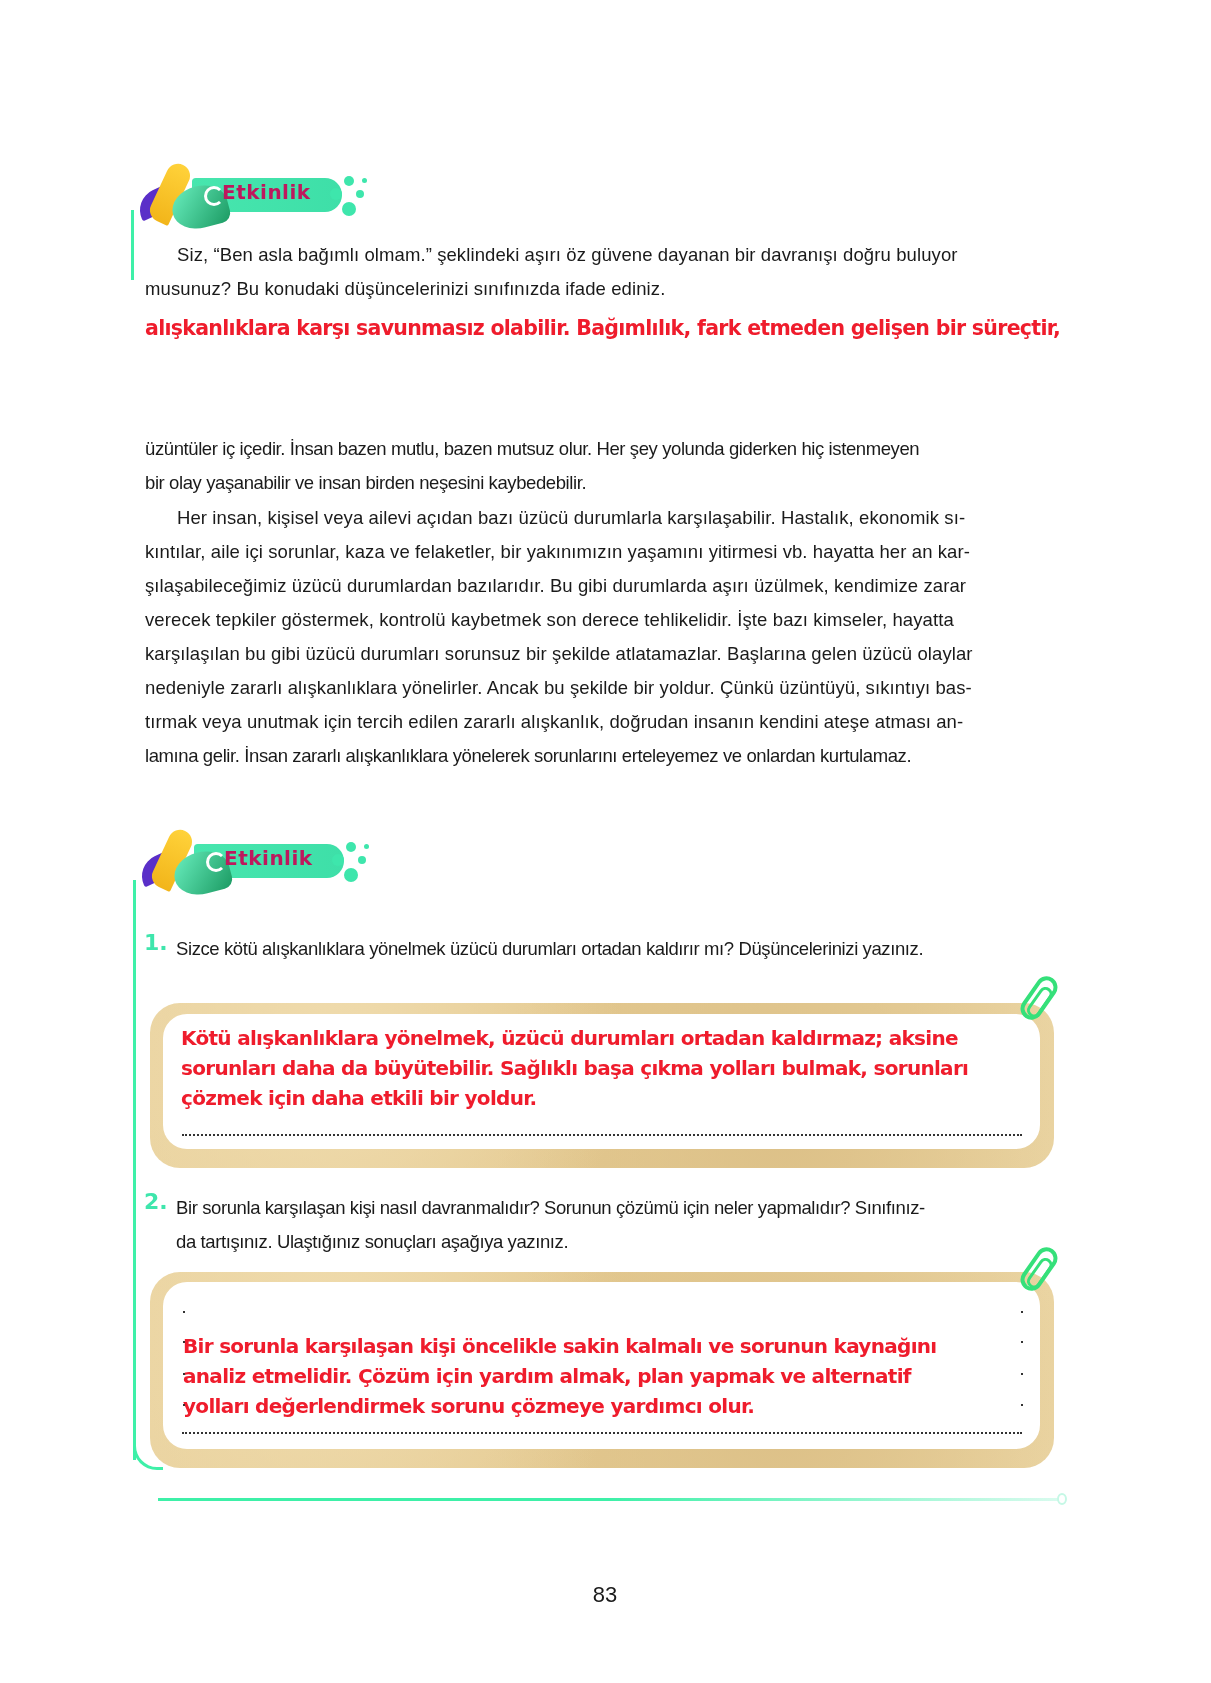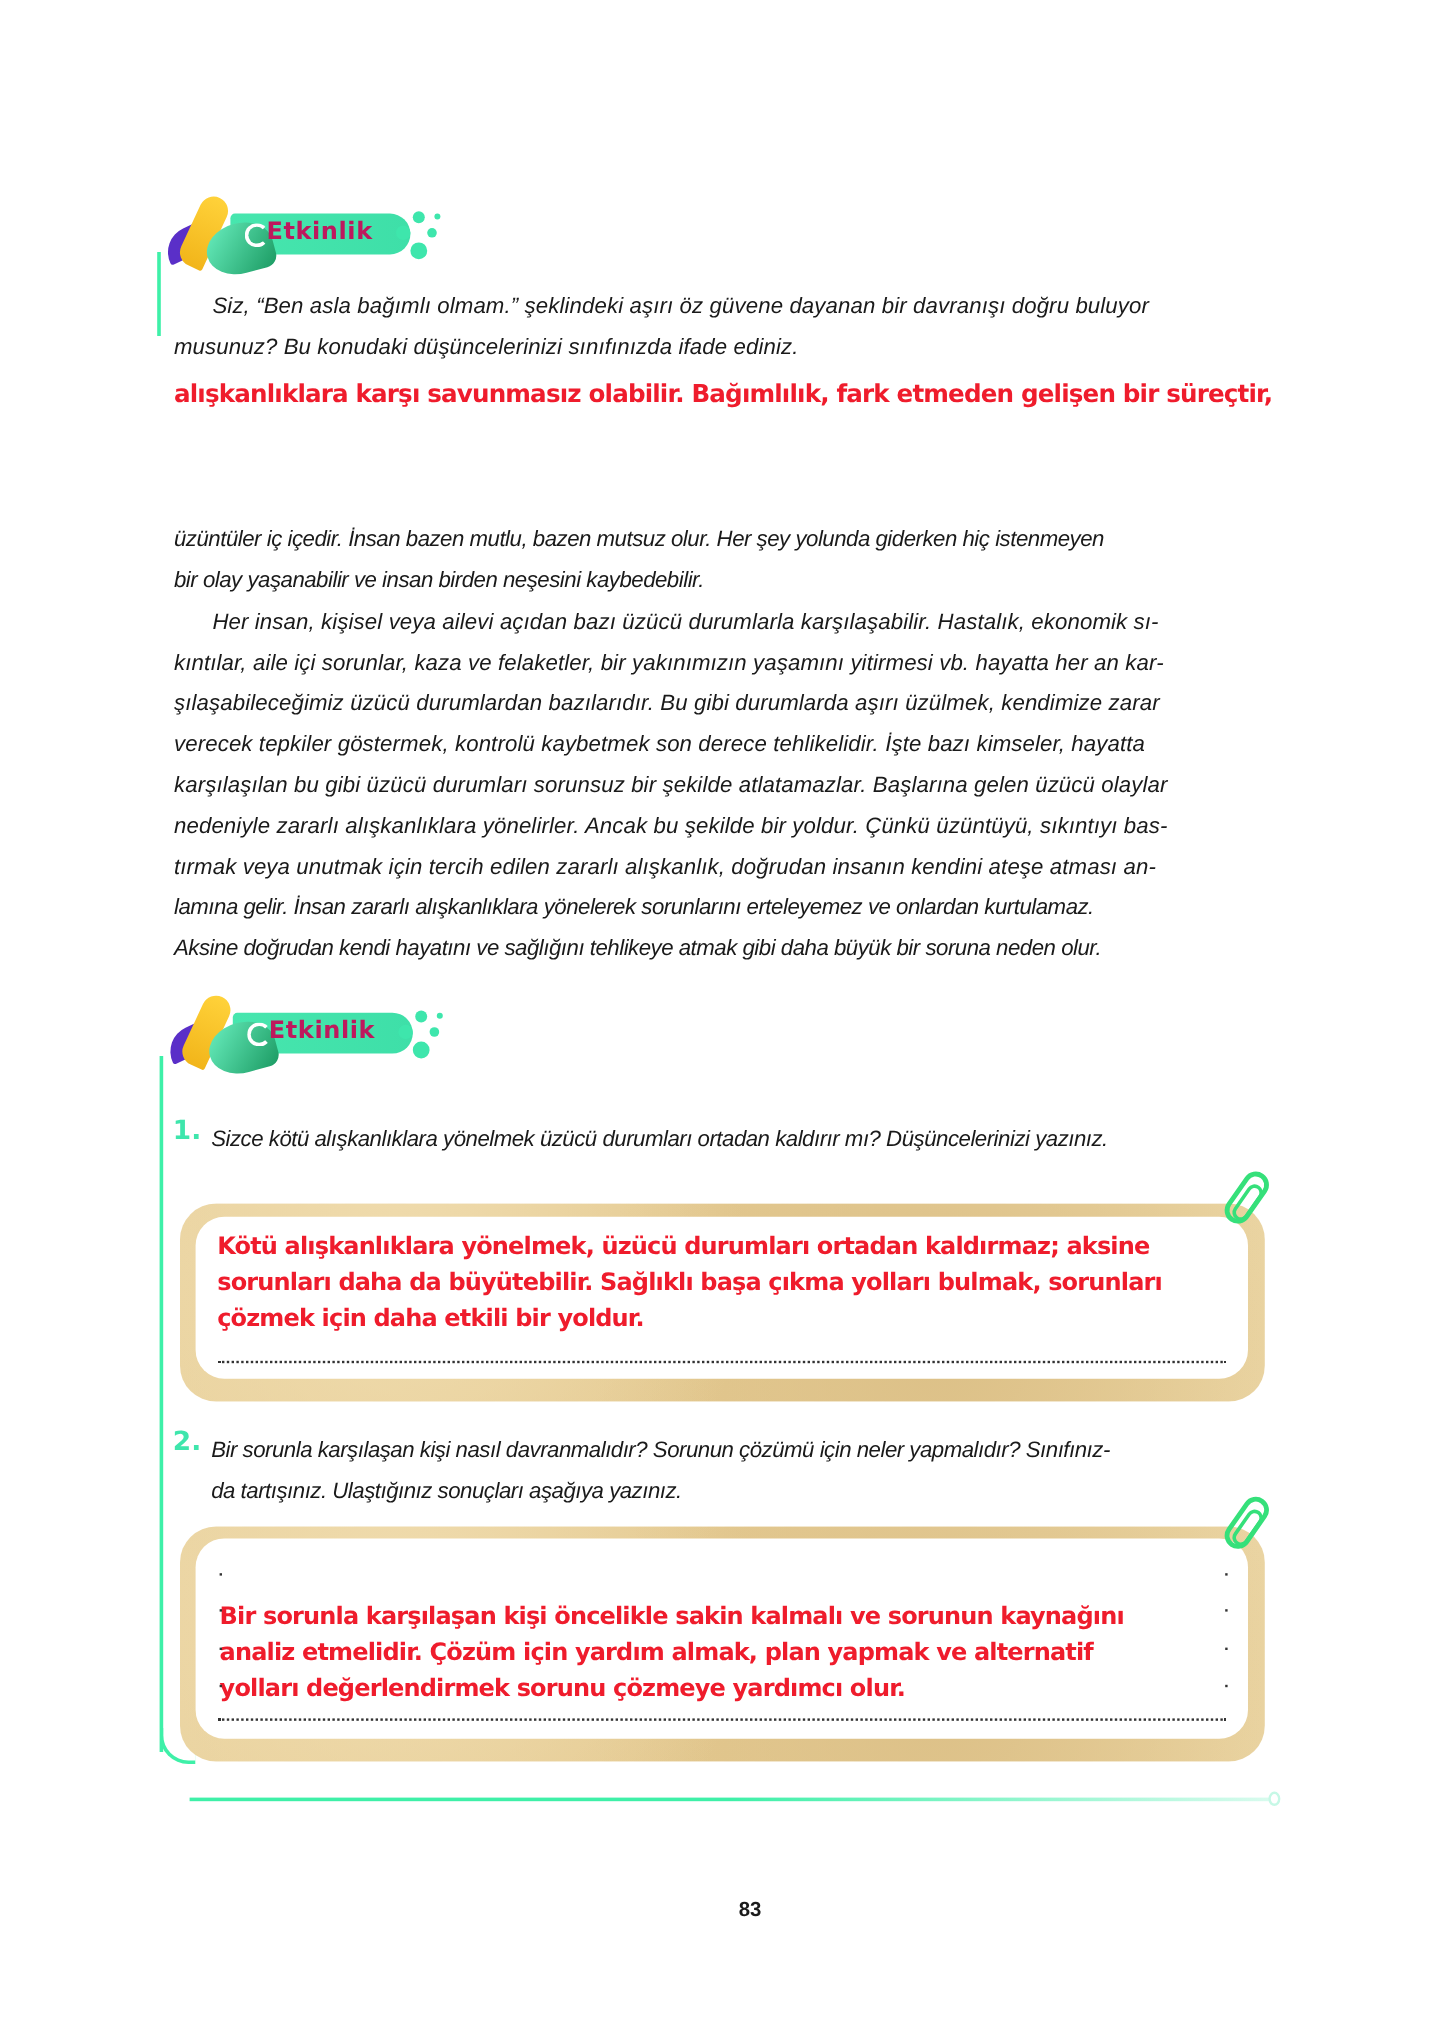--- a/index.html
+++ b/index.html
@@ -1,19 +1,19 @@
 <!DOCTYPE html>
 <html><head>
   <meta charset="utf-8">
   <style>
     * { box-sizing: border-box; margin: 0; padding: 0; }
     html, body { width: 1211px; height: 1683px; background: #ffffff; }
     body { position: relative; font-family: "Liberation Sans", sans-serif; color: #1a1a1a; overflow: hidden; }
 
-    .body-text { font-size: 18.5px; line-height: 34px; color: #1a1a1a; letter-spacing: 0.1px; font-style: italic; }
+    .body-text { font-size: 18.5px; line-height: 34px; color: #1a1a1a; letter-spacing: 0.1px; }
     .condensed { letter-spacing: -0.4px; }
     .answer { font-family: "DejaVu Sans", sans-serif; font-weight: bold; color: #ef1c2c; font-size: 20px; line-height: 30px; letter-spacing: -0.7px; }
 
     
     .frame-line { position: absolute; border-left: 3px solid #3ef0a8; }
 
     
     .badge { position: absolute; height: 40px; }
     .badge .pill { position: absolute; left: 62px; top: 10px; width: 150px; height: 34px; background: linear-gradient(90deg,#47e6ae,#3edfa8); border-radius: 4px 18px 18px 4px; }
     .badge .pill-label { position: absolute; left: 92px; top: 12px; color: #be185d; font-family: "DejaVu Sans", sans-serif; font-weight: bold; font-size: 20px; letter-spacing: 0.5px; }
@@ -69,21 +69,20 @@
 
 <div class="body-text" style="position:absolute; left:145px; top:501px; width:920px;">
   <div style="text-indent:32px;">Her insan, kişisel veya ailevi açıdan bazı üzücü durumlarla karşılaşabilir. Hastalık, ekonomik sı-</div>
   <div>kıntılar, aile içi sorunlar, kaza ve felaketler, bir yakınımızın yaşamını yitirmesi vb. hayatta her an kar-</div>
   <div>şılaşabileceğimiz üzücü durumlardan bazılarıdır. Bu gibi durumlarda aşırı üzülmek, kendimize zarar</div>
   <div>verecek tepkiler göstermek, kontrolü kaybetmek son derece tehlikelidir. İşte bazı kimseler, hayatta</div>
   <div>karşılaşılan bu gibi üzücü durumları sorunsuz bir şekilde atlatamazlar. Başlarına gelen üzücü olaylar</div>
   <div>nedeniyle zararlı alışkanlıklara yönelirler. Ancak bu şekilde bir yoldur. Çünkü üzüntüyü, sıkıntıyı bas-</div>
   <div>tırmak veya unutmak için tercih edilen zararlı alışkanlık, doğrudan insanın kendini ateşe atması an-</div>
   <div class="condensed">lamına gelir. İnsan zararlı alışkanlıklara yönelerek sorunlarını erteleyemez ve onlardan kurtulamaz.</div>
-  <div class="condensed">Aksine doğrudan kendi hayatını ve sağlığını tehlikeye atmak gibi daha büyük bir soruna neden olur.</div>
 </div>
 
 <div class="badge" style="left:132px; top:834px; width:240px;">
   <div class="pill"></div>
   <div class="feather-purple"></div>
   <div class="feather-yellow"></div>
   <div class="feather-green"></div>
   <div class="swirl"></div>
   <span class="pill-label">Etkinlik</span>
   <div class="dot" style="left:200px;top:20px;width:12px;height:12px;"></div>
@@ -128,13 +127,13 @@
 <div class="edge-dot" style="left:183px; top:1311px;"></div>
 <div class="edge-dot" style="left:183px; top:1341px;"></div>
 <div class="edge-dot" style="left:183px; top:1373px;"></div>
 <div class="edge-dot" style="left:183px; top:1404px;"></div>
 <div class="edge-dot" style="left:1021px; top:1311px;"></div>
 <div class="edge-dot" style="left:1021px; top:1341px;"></div>
 <div class="edge-dot" style="left:1021px; top:1373px;"></div>
 <div class="edge-dot" style="left:1021px; top:1404px;"></div>
 <div class="dots-line" style="left:182px; top:1432px; width:840px;"></div>
 
-<div style="position:absolute; left:600px; top:1582px; width:50px; text-align:center; font-family:'Liberation Sans', sans-serif; font-weight:bold; font-size:17px; color:#1a1a1a;">83</div>
+<div style="position:absolute; left:580px; top:1582px; width:50px; text-align:center; font-family:'Liberation Sans', sans-serif; font-weight:normal; font-size:22px; color:#1a1a1a;">83</div>
 
 </body></html>

